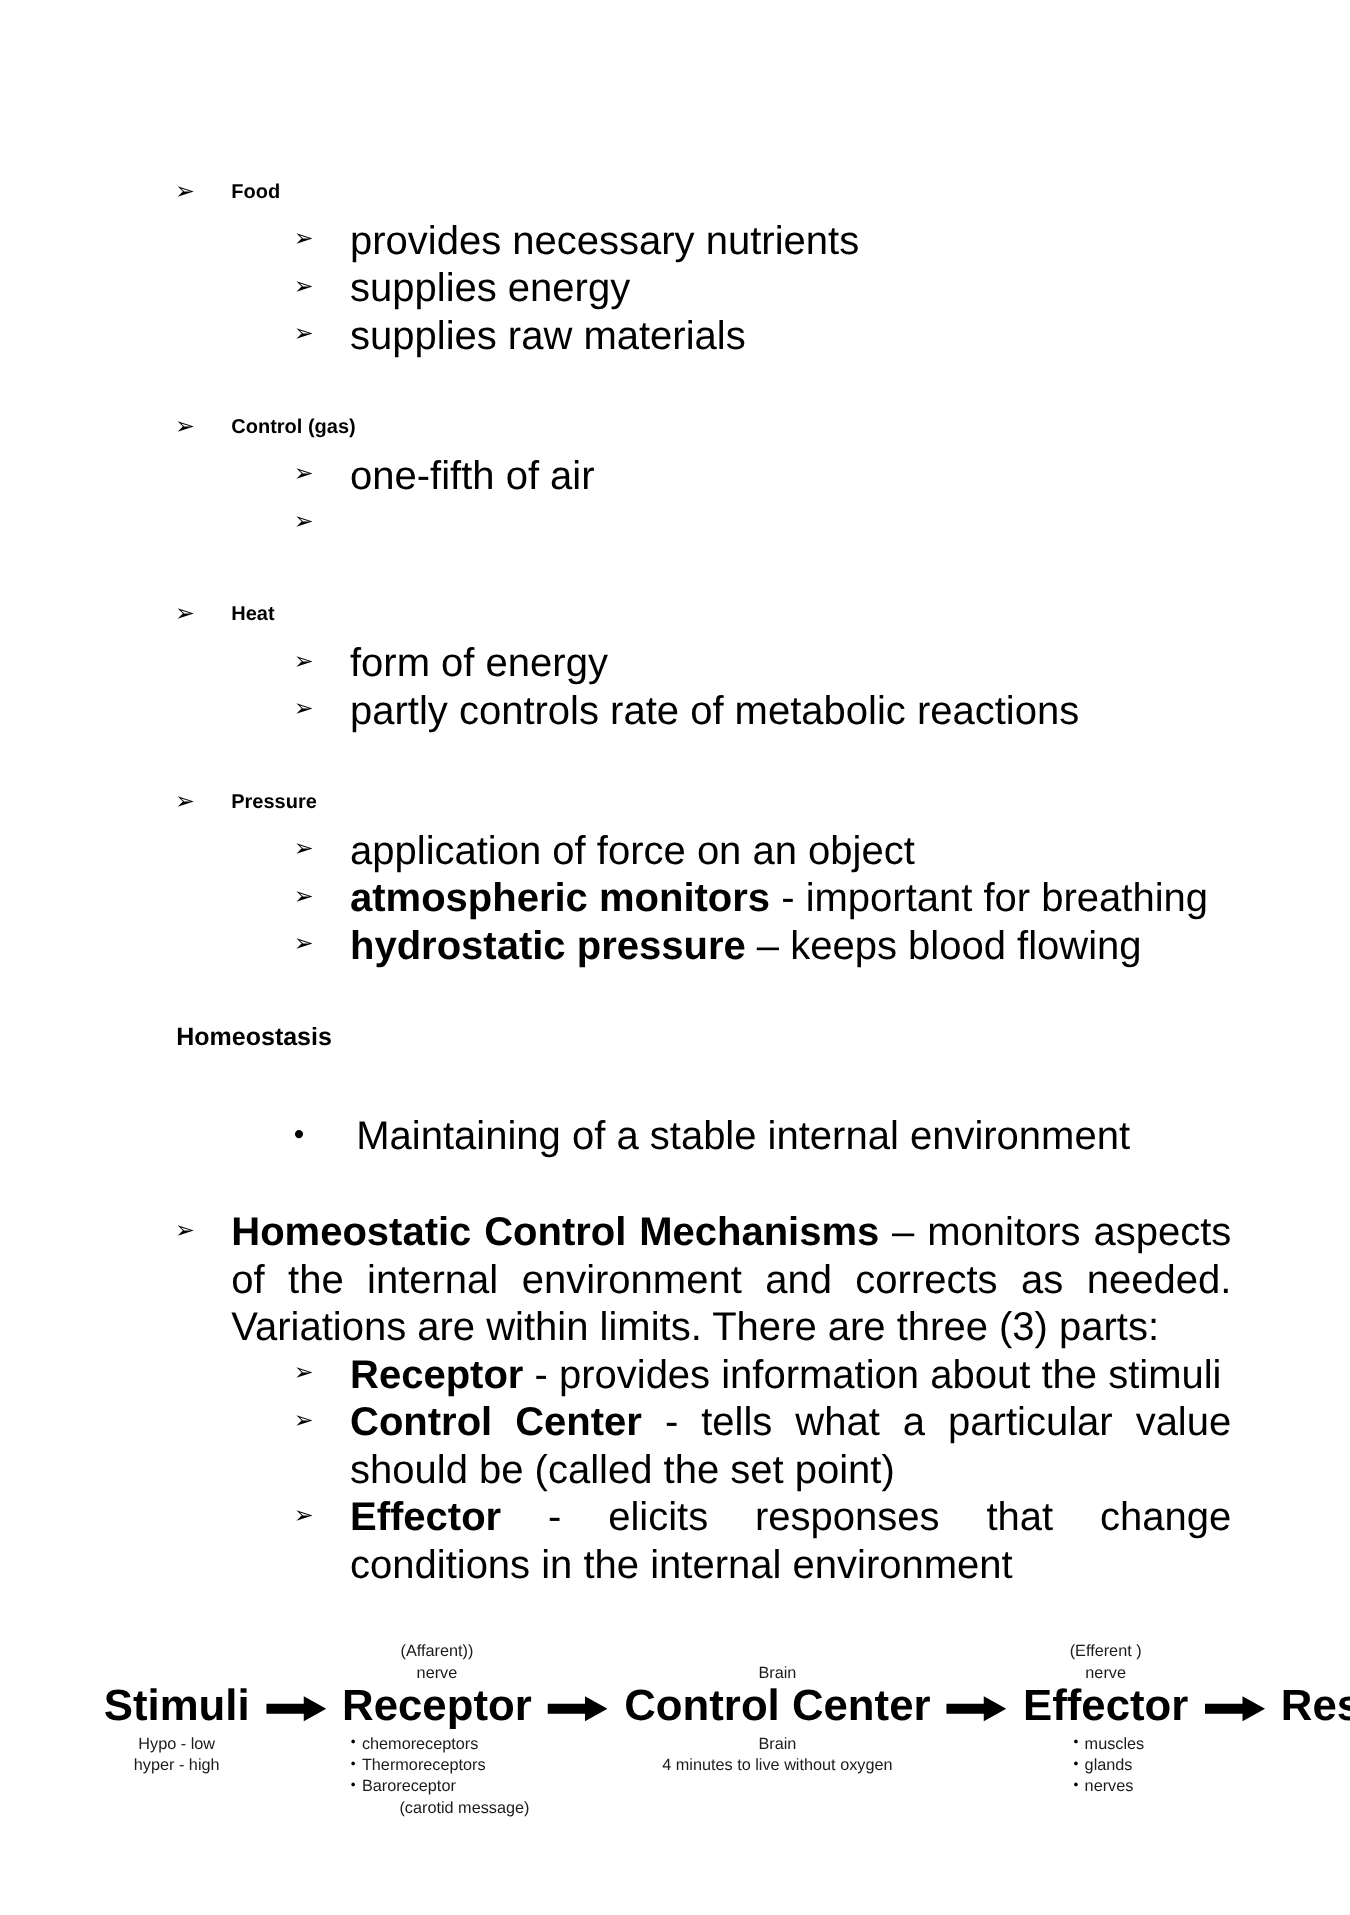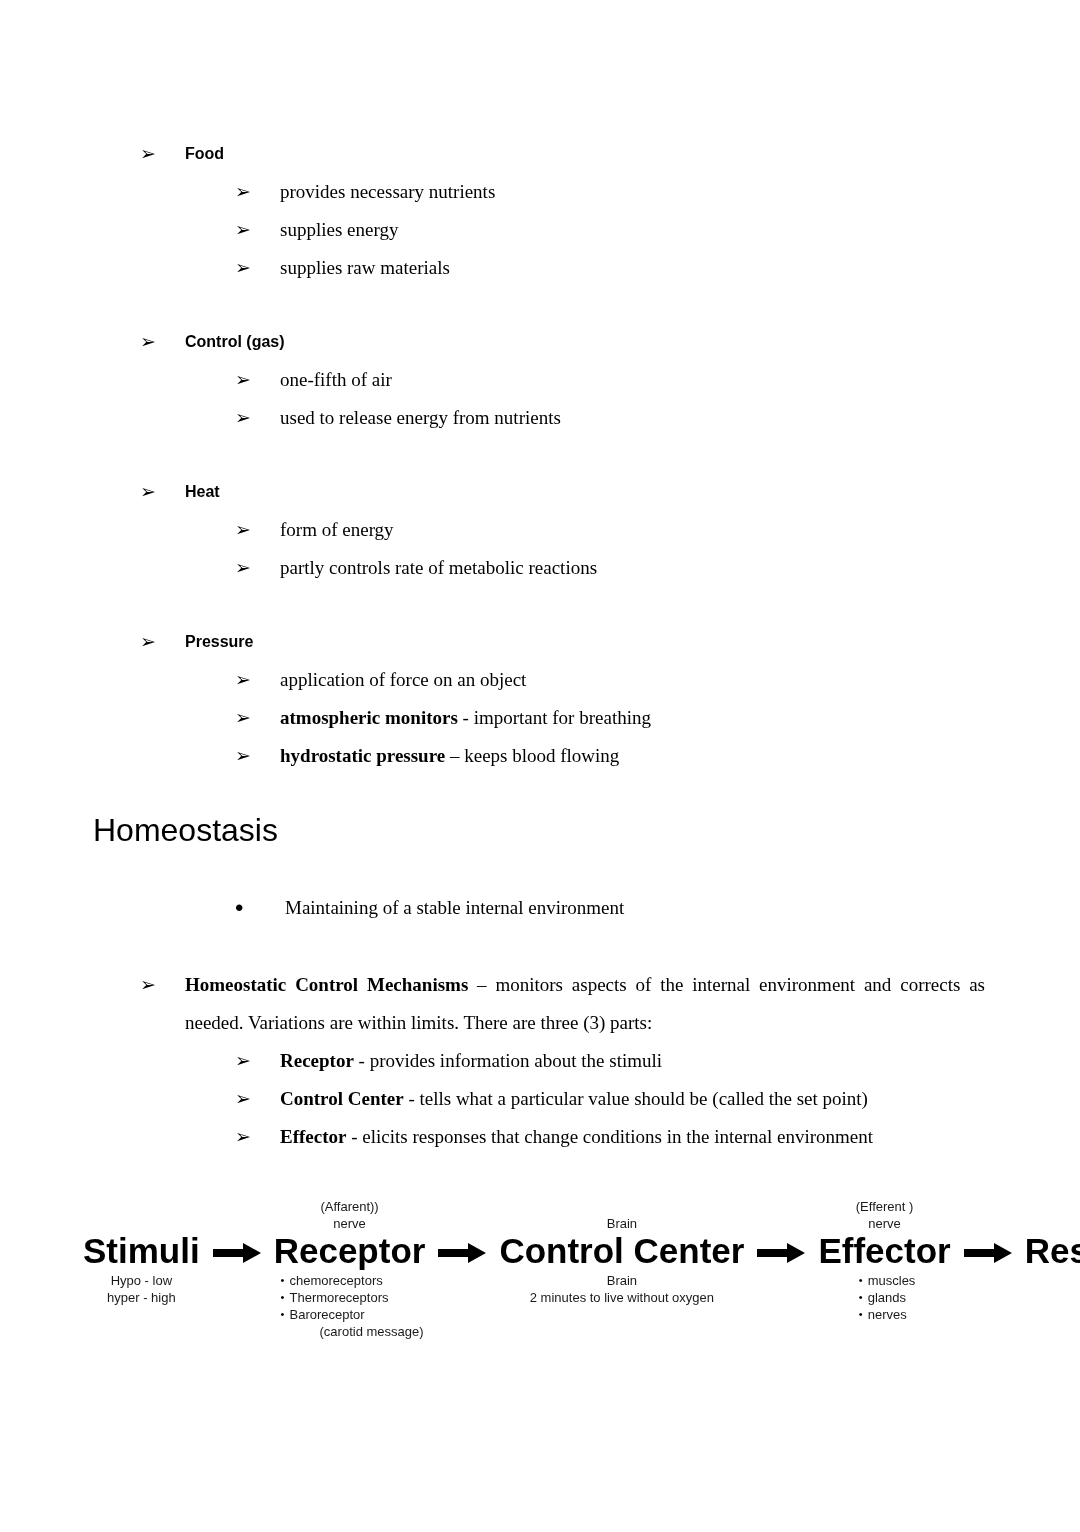--- a/index.html
+++ b/index.html
@@ -13,28 +13,29 @@
   .page { padding:135px 95px 0 93px; }
 
   .row { display:flex; align-items:flex-start; }
   .l1 { margin-left:47px; }
   .l2 { margin-left:142px; }
 
   .marker {
     flex:0 0 45px; width:45px;
     font-size:19px; line-height:38px;
   }
-  .txt { font-size:19px; line-height:38px;font-family:Liberation Serif, serif; }
+  .txt { font-size:32px; line-height:38px; }
   .title { font-size:16px; line-height:38px; font-weight:bold; }
 
   .group { margin-bottom:36px; }
 
   .heading {
-    font-size:32px; line-height:38px; font-weight:normal;
+    font-size:20px; line-height:38px; font-weight:bold;
     margin-top:0;
+    margin-left:48px;
   }
 
   .dot-row { margin-top:40px; }
   .dot-marker { flex:0 0 50px; width:50px; font-size:24px; line-height:38px; }
 
   .mech { margin-top:39px; }
   .mech .txt { width:800px; text-align:justify; }
   .part .txt { width:705px; text-align:justify; }
 
   
@@ -84,21 +85,20 @@
     <div class="row l1">
       <span class="marker">➢</span>
       <span class="title">Control (gas)</span>
     </div>
     <div class="row l2">
       <span class="marker">➢</span>
       <span class="txt"><b></b><span>one-fifth of air</span></span>
     </div>
     <div class="row l2">
       <span class="marker">➢</span>
-      <span class="txt"><b></b><span>used to release energy from nutrients</span></span>
     </div>
   </div>
 
   <div class="group">
     <div class="row l1">
       <span class="marker">➢</span>
       <span class="title">Heat</span>
     </div>
     <div class="row l2">
       <span class="marker">➢</span>
@@ -200,21 +200,21 @@
         </svg>
     </div>
 
     <div class="node">
       <div class="above">
         <div class="small">Brain</div>
       </div>
       <div class="label">Control Center</div>
       <div class="below">
         <div class="small">Brain</div>
-        <div class="small">2 minutes to live without oxygen</div>
+        <div class="small">4 minutes to live without oxygen</div>
       </div>
     </div>
 
     <div class="arrowbox">
       <svg width="48" height="26" viewBox="0 0 48 26">
           <path d="M0 9 H30 V3 L48 13 L30 23 V17 H0 Z" fill="#000"></path>
         </svg>
     </div>
 
     <div class="node">

